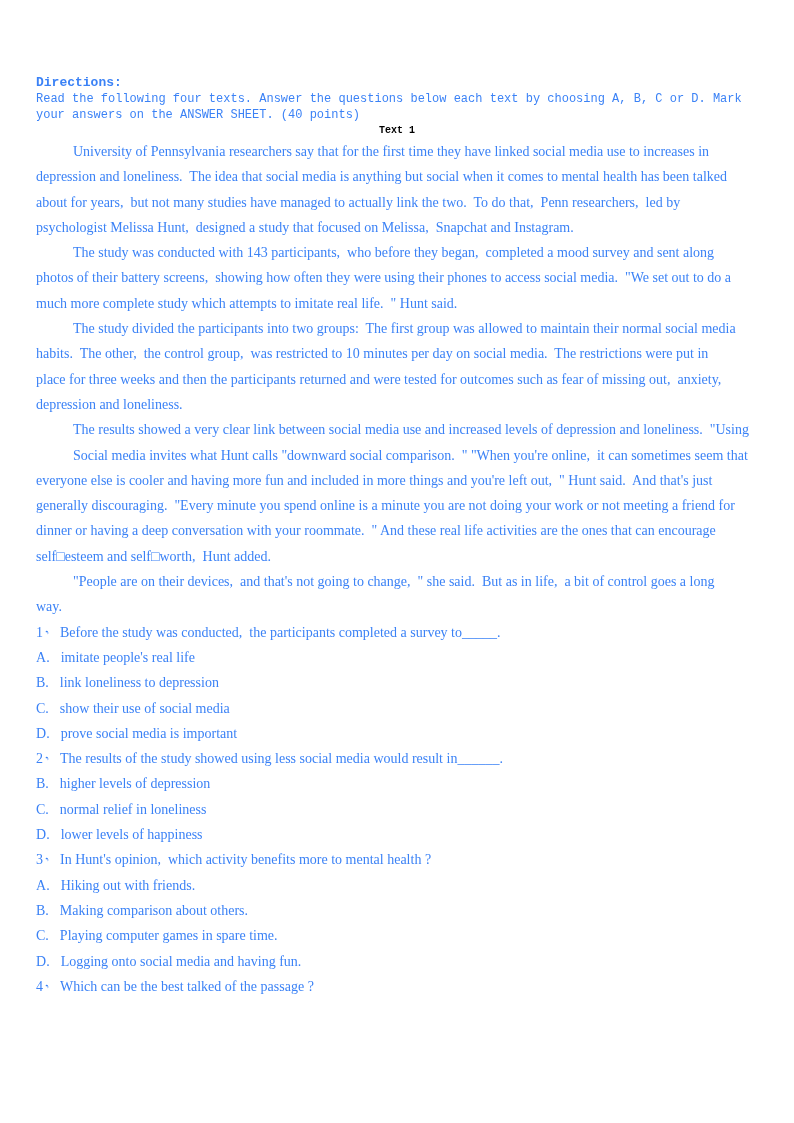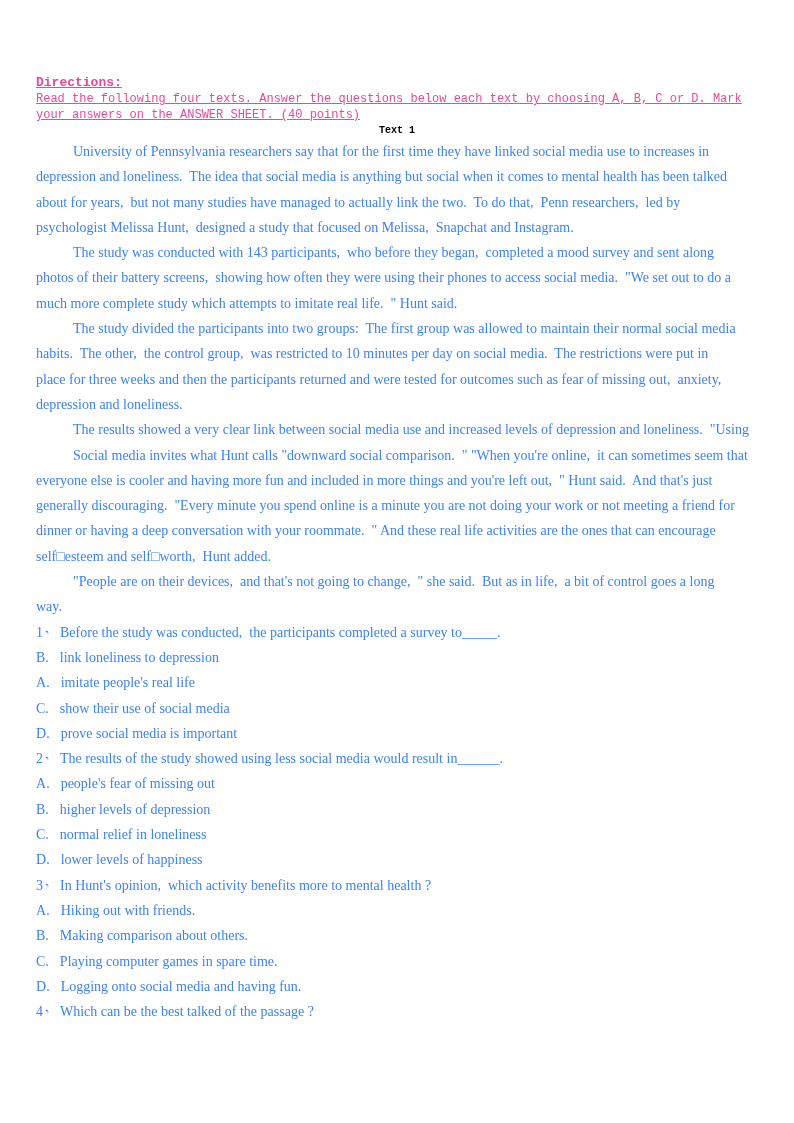--- a/index.html
+++ b/index.html
@@ -12,22 +12,21 @@
     overflow: hidden;
   }
   .page { padding: 75px 36px 0 36px; width: 794px; }
 
   
   .hline {
     font-family: "Liberation Mono", "DejaVu Sans Mono", monospace;
     font-size: 12px;
     line-height: 16px;
     white-space: pre;
-    color: #ec4899;
-    text-decoration: underline;
+    color: #3b82f6;
   }
   .dirs {
     font-size: 13px;
     font-weight: bold;
   }
   .title {
     font-family: "Liberation Mono", "DejaVu Sans Mono", monospace;
     font-size: 10px;
     font-weight: bold;
     line-height: 16px;
@@ -85,26 +84,25 @@
       <div class="line">everyone else is cooler and having more fun and included in more things and you're left out,  " Hunt said.  And that's just</div>
       <div class="line">generally discouraging.  "Every minute you spend online is a minute you are not doing your work or not meeting a friend for</div>
       <div class="line">dinner or having a deep conversation with your roommate.  " And these real life activities are the ones that can encourage</div>
       <div class="line">self□esteem and self□worth,  Hunt added.</div>
       <div class="line indent">"People are on their devices,  and that's not going to change,  " she said.  But as in life,  a bit of control goes a long</div>
       <div class="line">way.</div>
     </div>
 
   <div class="questions">
       <div class="line qline"><span class="qnum">1</span><span class="dun"></span><span class="qtext">Before the study was conducted,  the participants completed a survey to_____.</span></div>
+      <div class="line oline"><span class="olabel">A</span><span class="odot"></span><span class="otext">imitate people's real life</span></div>
       <div class="line oline"><span class="olabel">B</span><span class="odot"></span><span class="otext">link loneliness to depression</span></div>
-      <div class="line oline"><span class="olabel">A</span><span class="odot"></span><span class="otext">imitate people's real life</span></div>
       <div class="line oline"><span class="olabel">C</span><span class="odot"></span><span class="otext">show their use of social media</span></div>
       <div class="line oline"><span class="olabel">D</span><span class="odot"></span><span class="otext">prove social media is important</span></div>
       <div class="line qline"><span class="qnum">2</span><span class="dun"></span><span class="qtext">The results of the study showed using less social media would result in______.</span></div>
-      <div class="line oline"><span class="olabel">A</span><span class="odot"></span><span class="otext">people's fear of missing out</span></div>
       <div class="line oline"><span class="olabel">B</span><span class="odot"></span><span class="otext">higher levels of depression</span></div>
       <div class="line oline"><span class="olabel">C</span><span class="odot"></span><span class="otext">normal relief in loneliness</span></div>
       <div class="line oline"><span class="olabel">D</span><span class="odot"></span><span class="otext">lower levels of happiness</span></div>
       <div class="line qline"><span class="qnum">3</span><span class="dun"></span><span class="qtext">In Hunt's opinion,  which activity benefits more to mental health ?</span></div>
       <div class="line oline"><span class="olabel">A</span><span class="odot"></span><span class="otext">Hiking out with friends.</span></div>
       <div class="line oline"><span class="olabel">B</span><span class="odot"></span><span class="otext">Making comparison about others.</span></div>
       <div class="line oline"><span class="olabel">C</span><span class="odot"></span><span class="otext">Playing computer games in spare time.</span></div>
       <div class="line oline"><span class="olabel">D</span><span class="odot"></span><span class="otext">Logging onto social media and having fun.</span></div>
       <div class="line qline"><span class="qnum">4</span><span class="dun"></span><span class="qtext">Which can be the best talked of the passage ?</span></div>
     </div>

